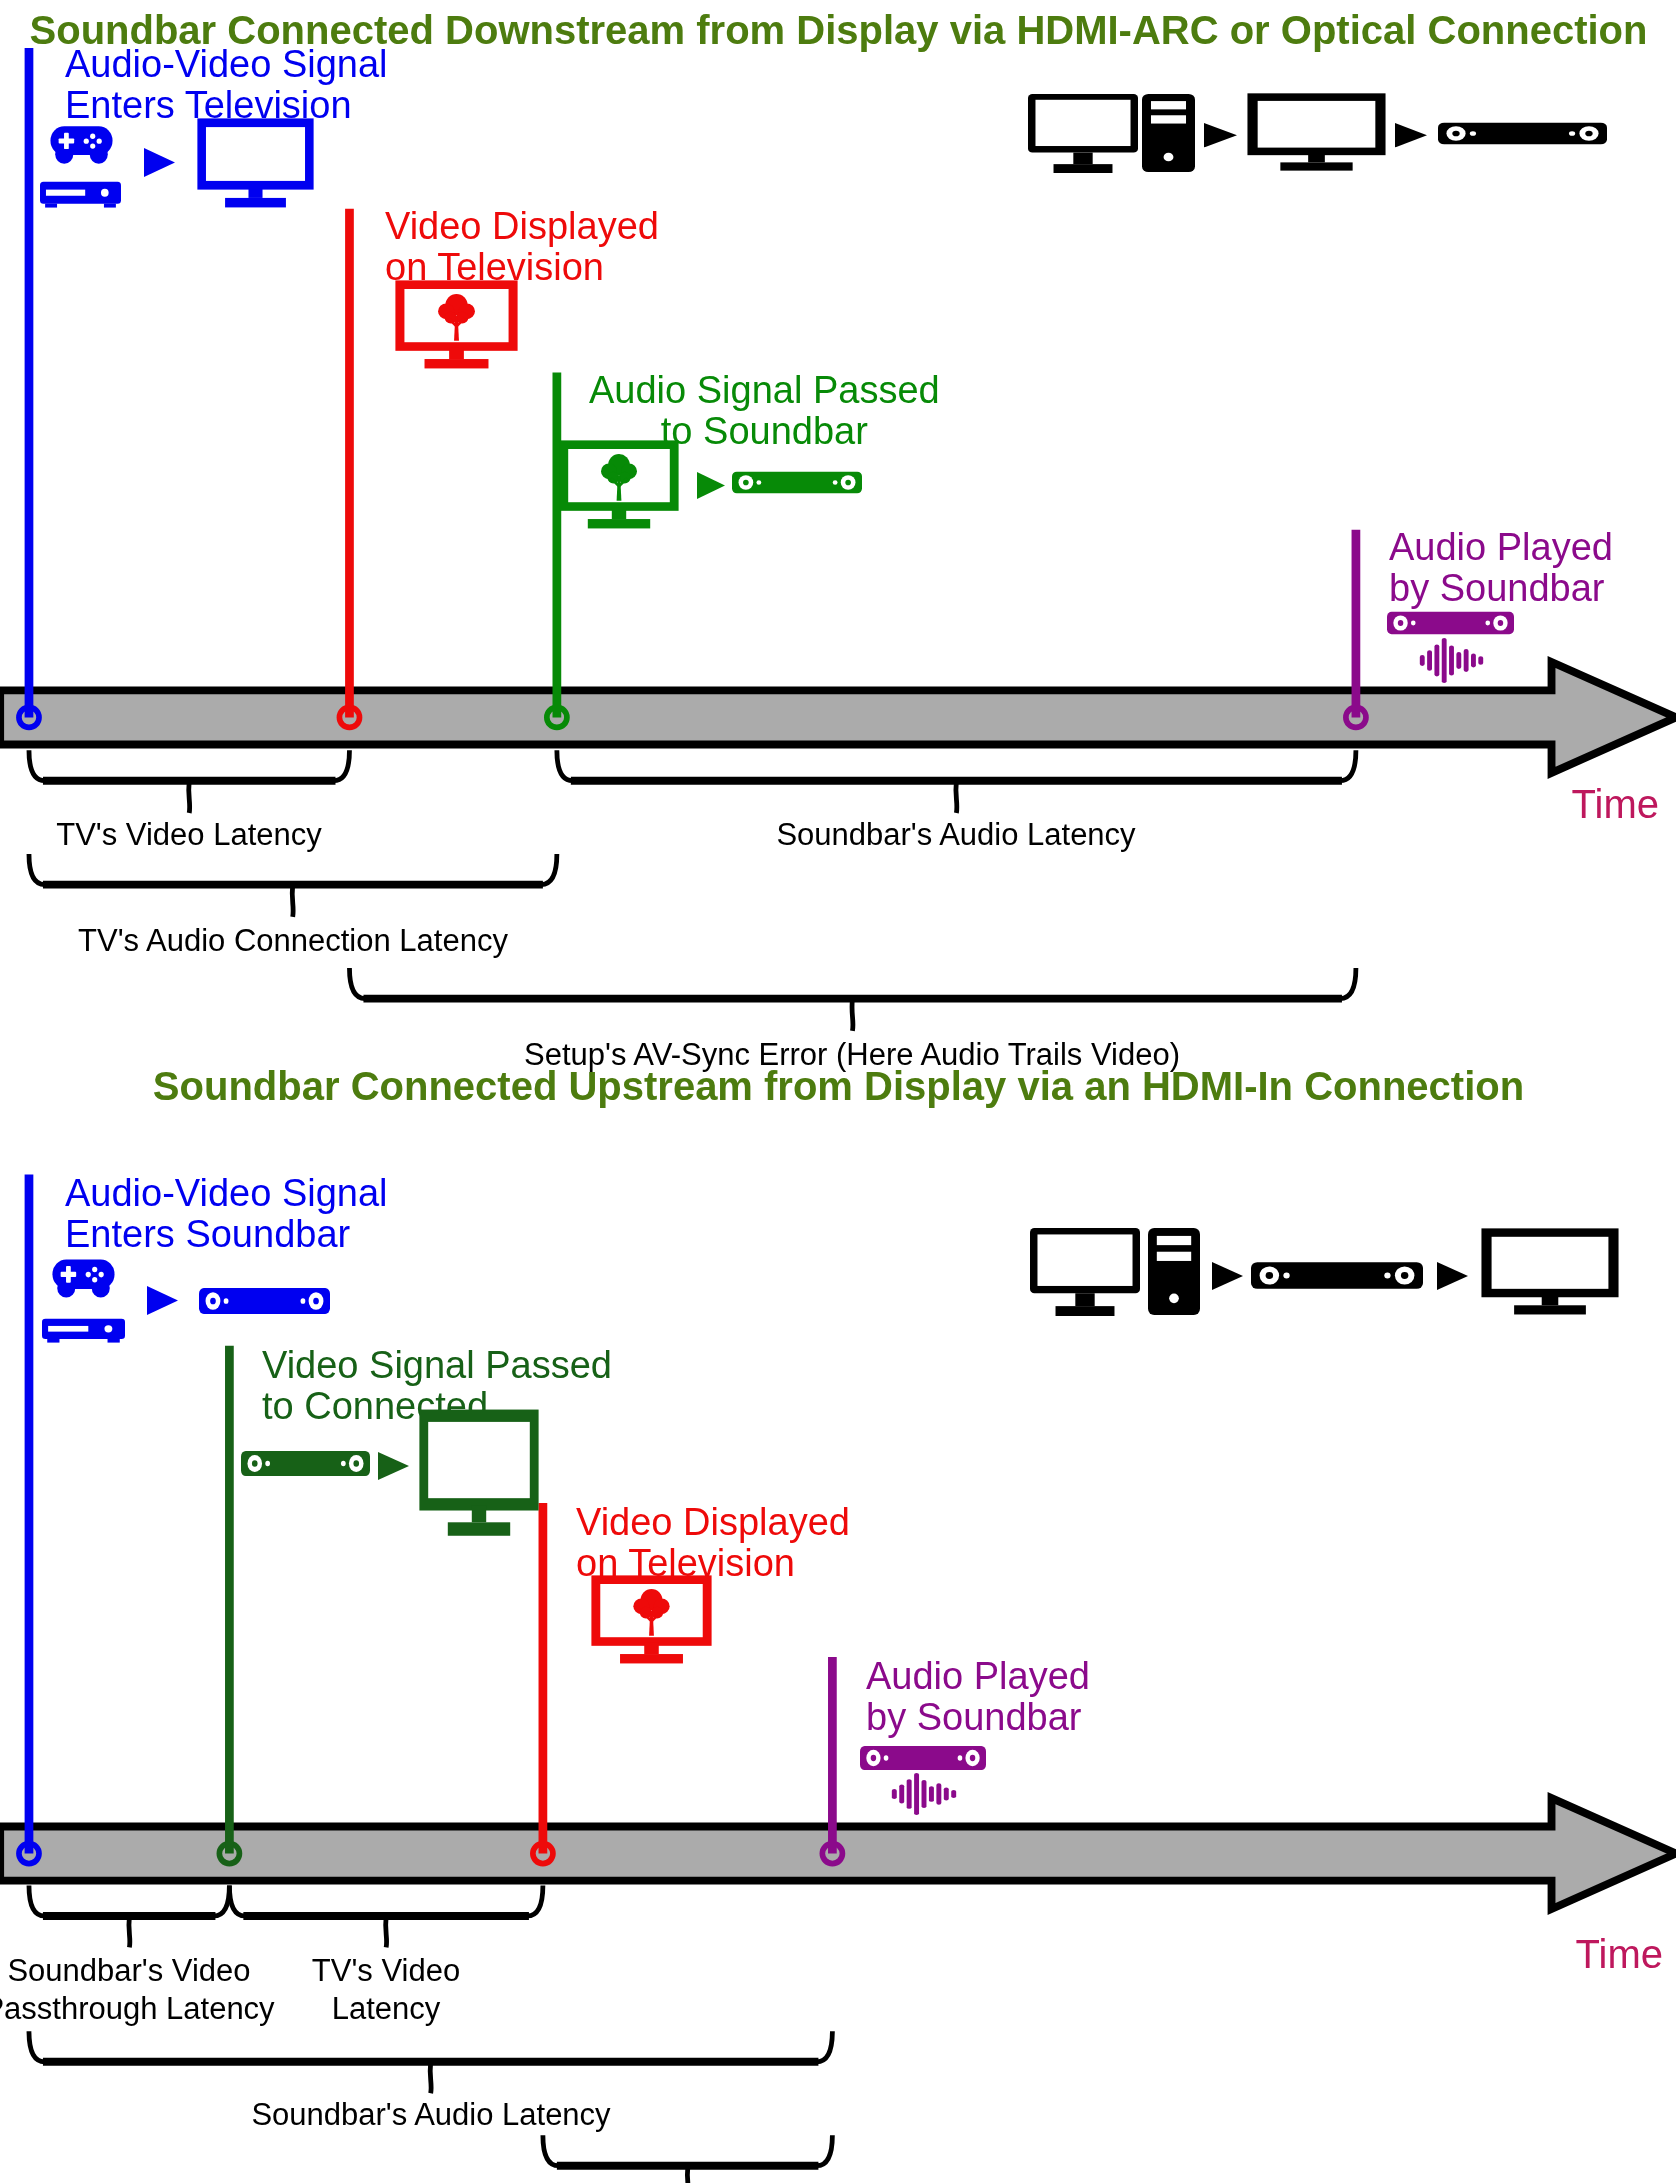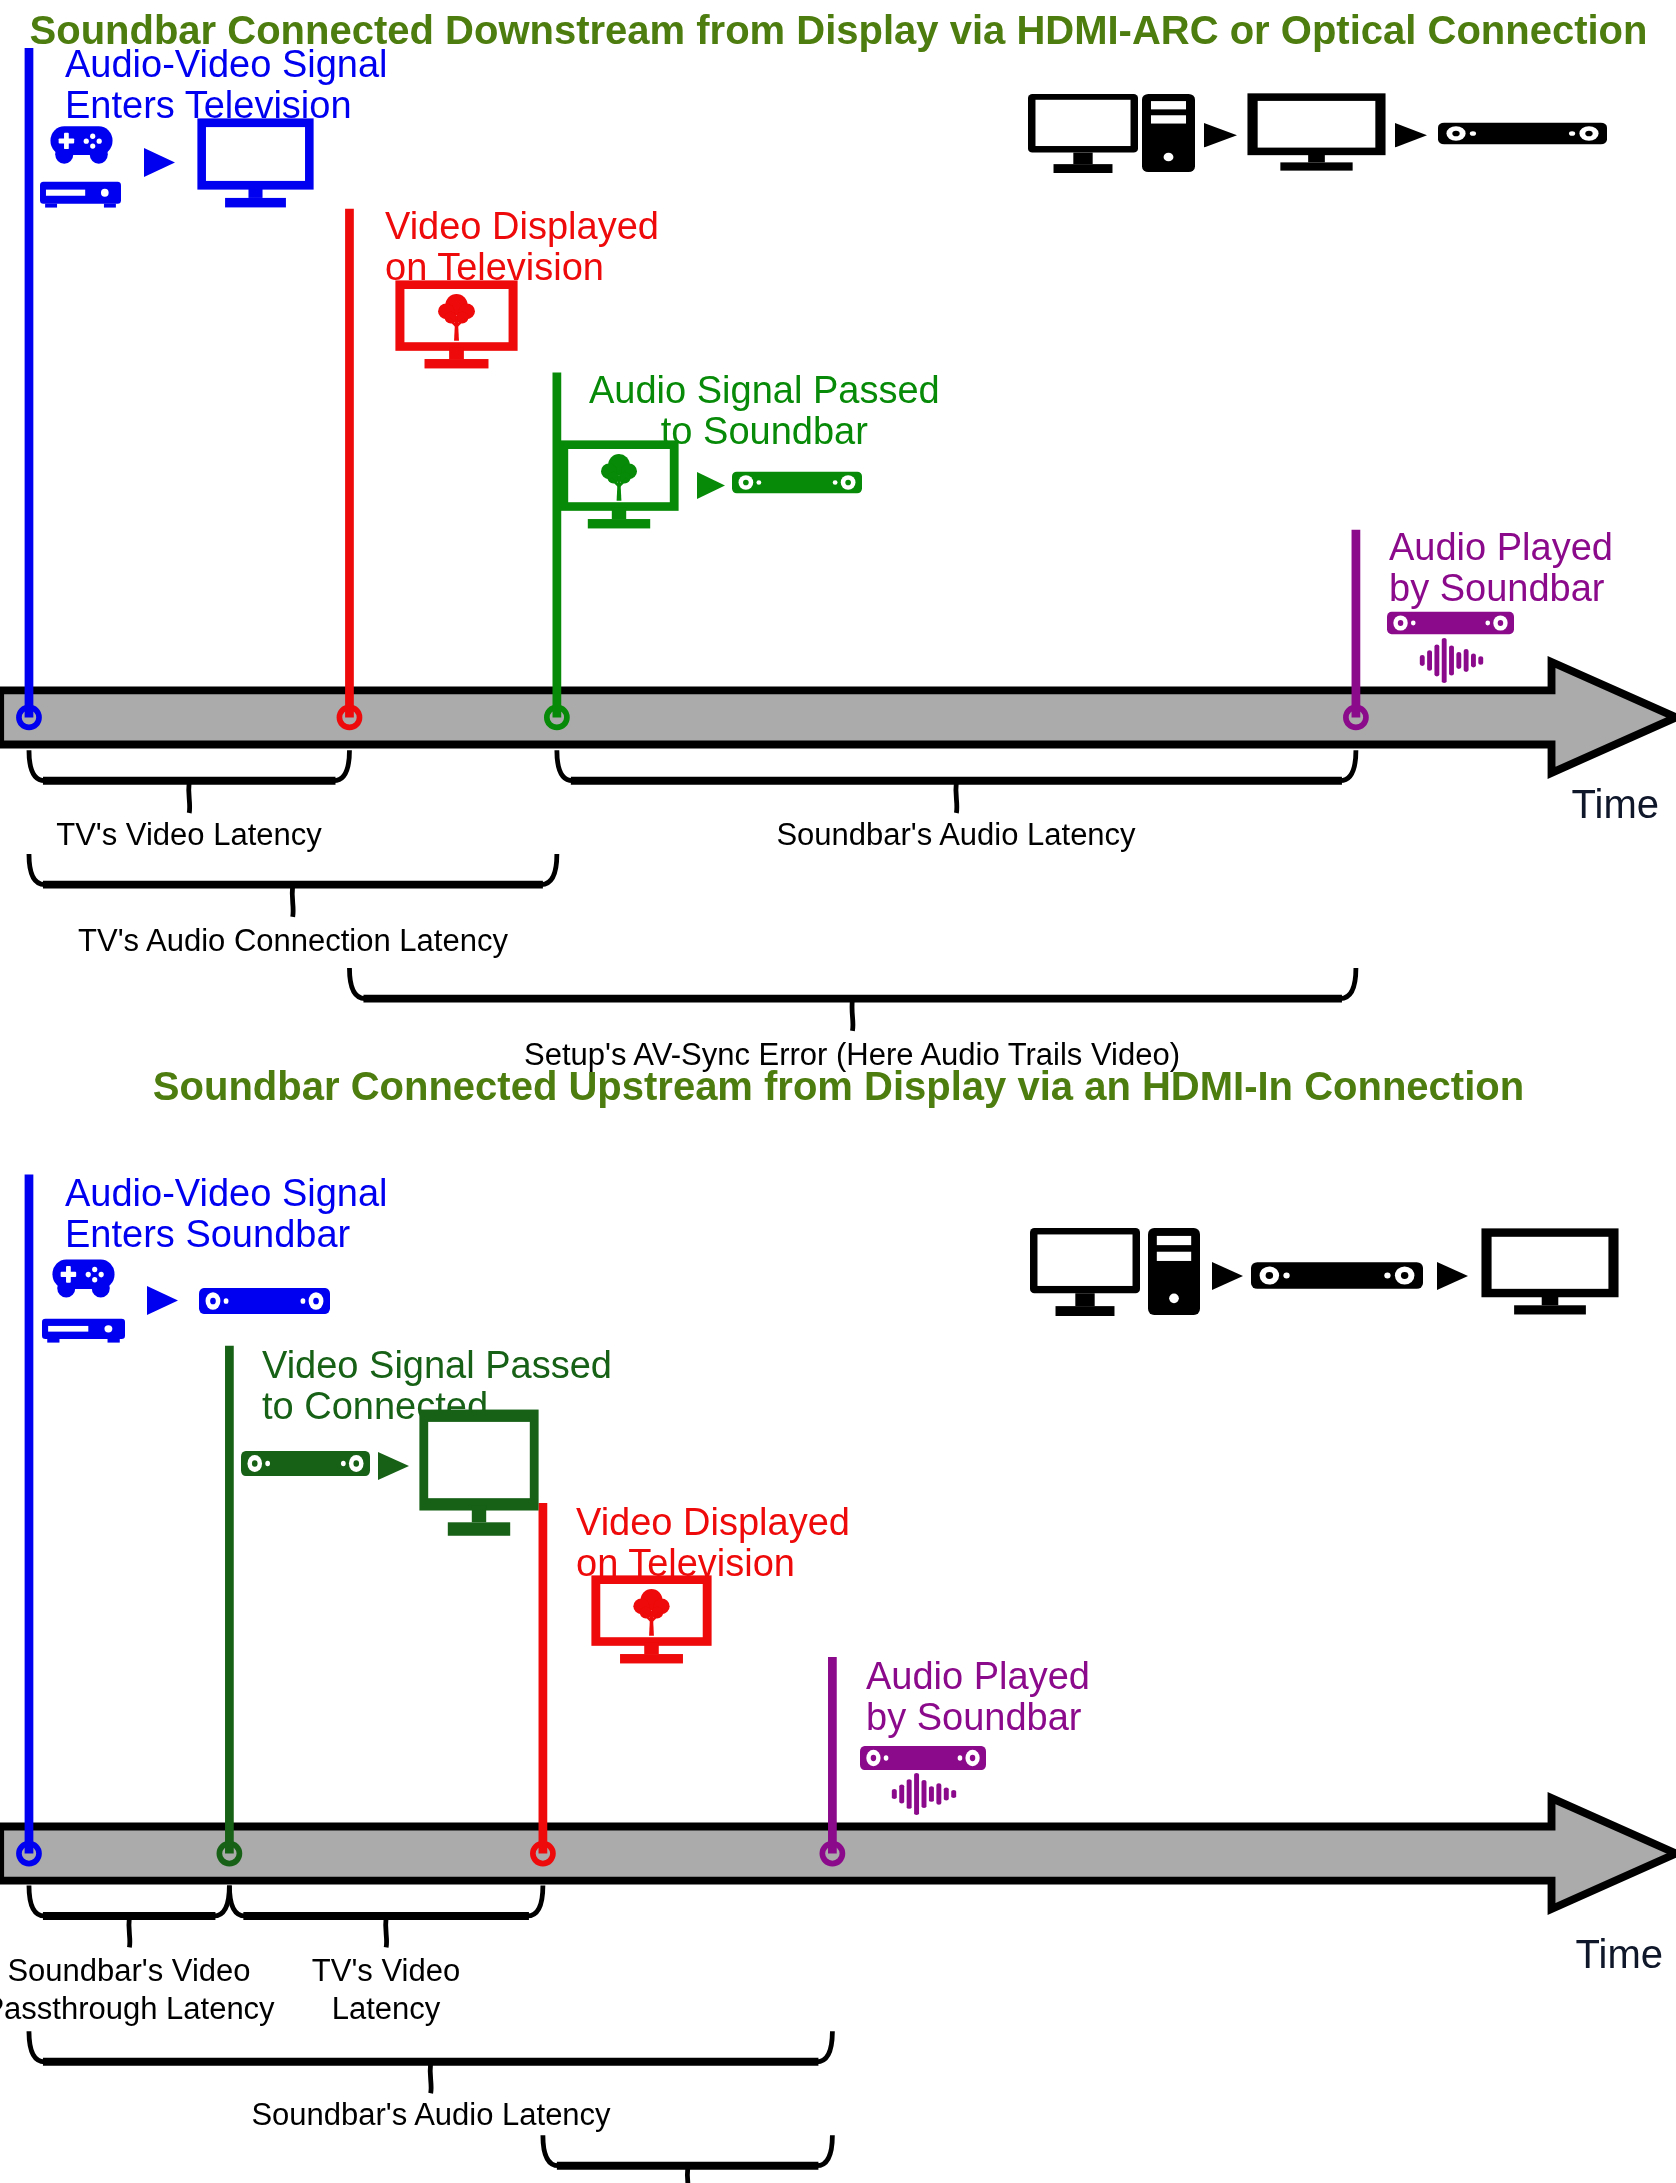--- a/index.html
+++ b/index.html
@@ -20,21 +20,21 @@
   .elabel{position:absolute;font-size:38px;line-height:41px;white-space:nowrap;margin-left:21px;}
   .elabel span{display:block;}
   .blue{color:var(--blue);}
   .red{color:var(--red);}
   .green{color:var(--green);}
   .dgreen{color:var(--dgreen);}
   .purple{color:var(--purple);}
   .blackc{color:var(--black);}
   .bracelabel{position:absolute;transform:translateX(-50%);font-size:31px;line-height:38px;color:#000;white-space:nowrap;text-align:center;}
   .bracelabel span{display:block;}
-  .timelabel{position:absolute;transform:translateX(-100%);font-size:40px;color:#0f172a;white-space:nowrap;}
+  .timelabel{position:absolute;transform:translateX(-100%);font-size:40px;color:#be185d;white-space:nowrap;}
   .icon{position:absolute;display:block;}
   .ring{fill:var(--gray);stroke-width:13px;}
   .evline{stroke-width:20px;}
   .tl-poly{fill:var(--gray);stroke:#000;stroke-width:18px;stroke-linejoin:miter;}
   .brhook{fill:none;stroke:#000;stroke-width:11px;}
   .brbar{stroke:#000;stroke-width:18px;}
   .brtail{fill:none;stroke:#000;stroke-width:11px;}
 </style>
 </head>
 <body>

